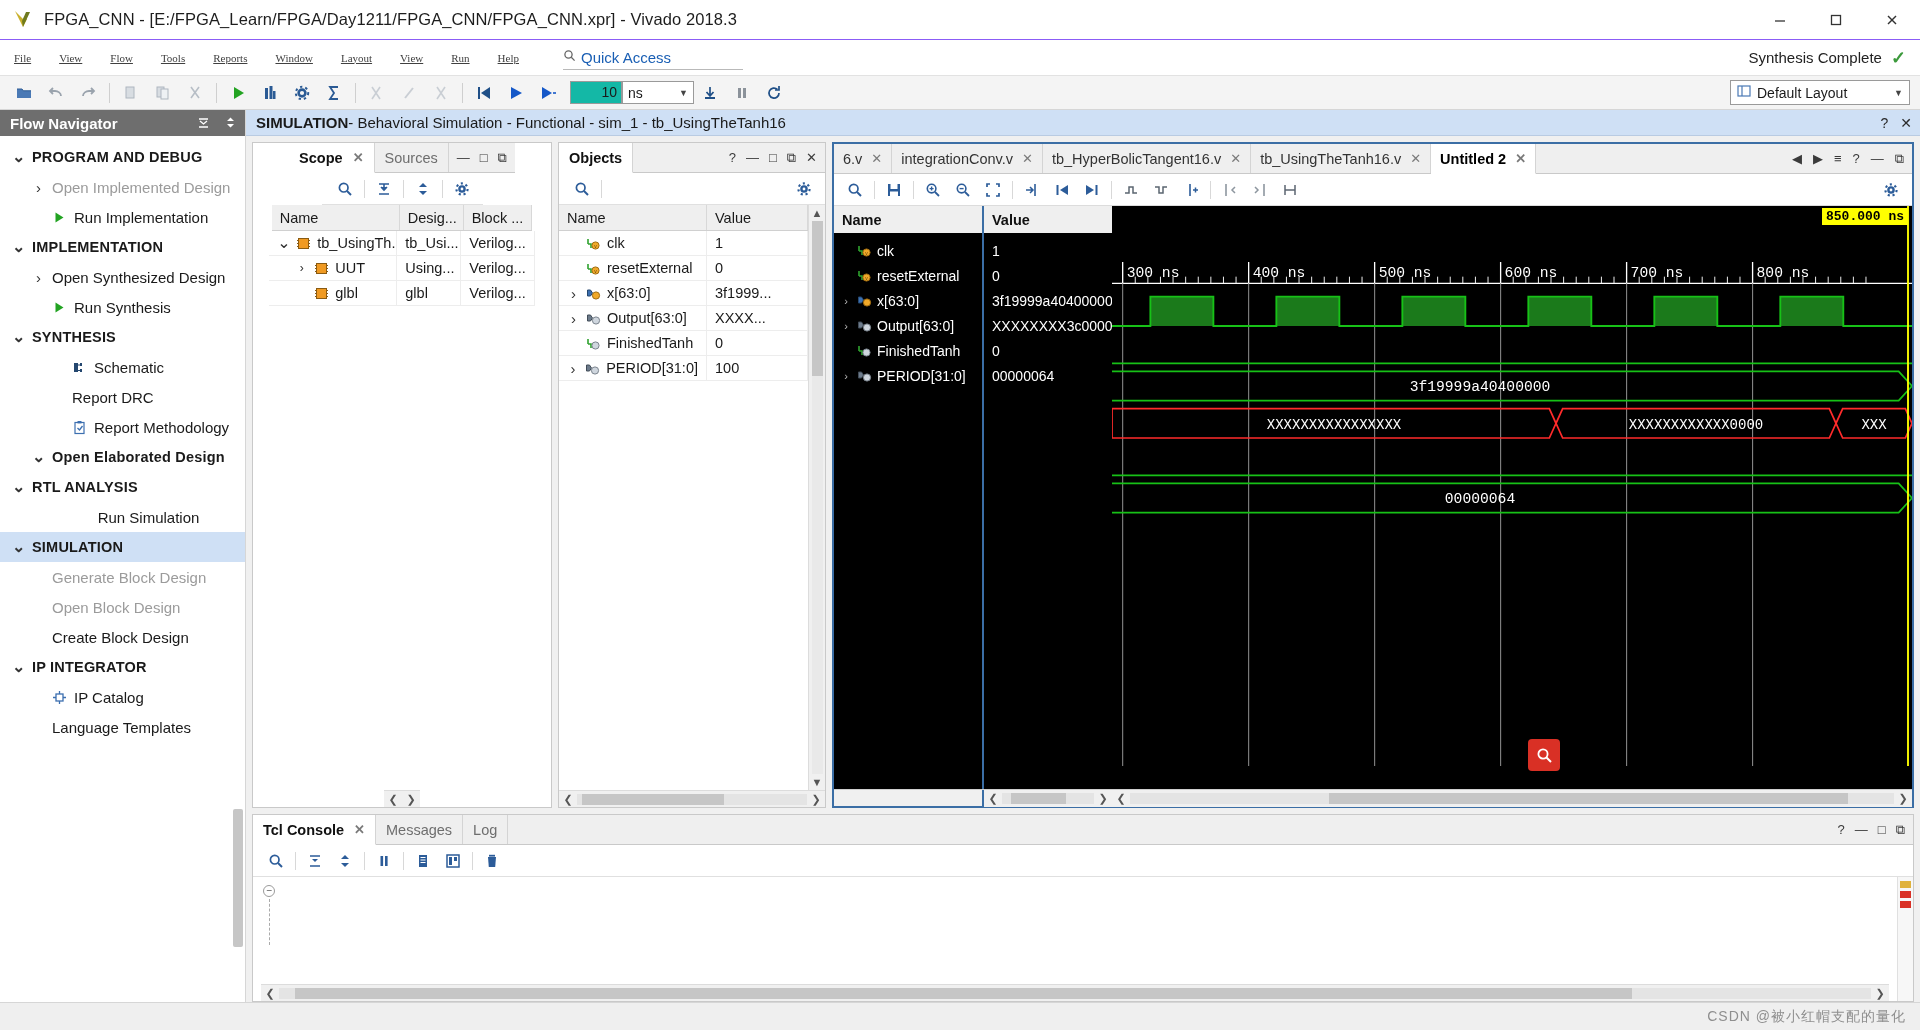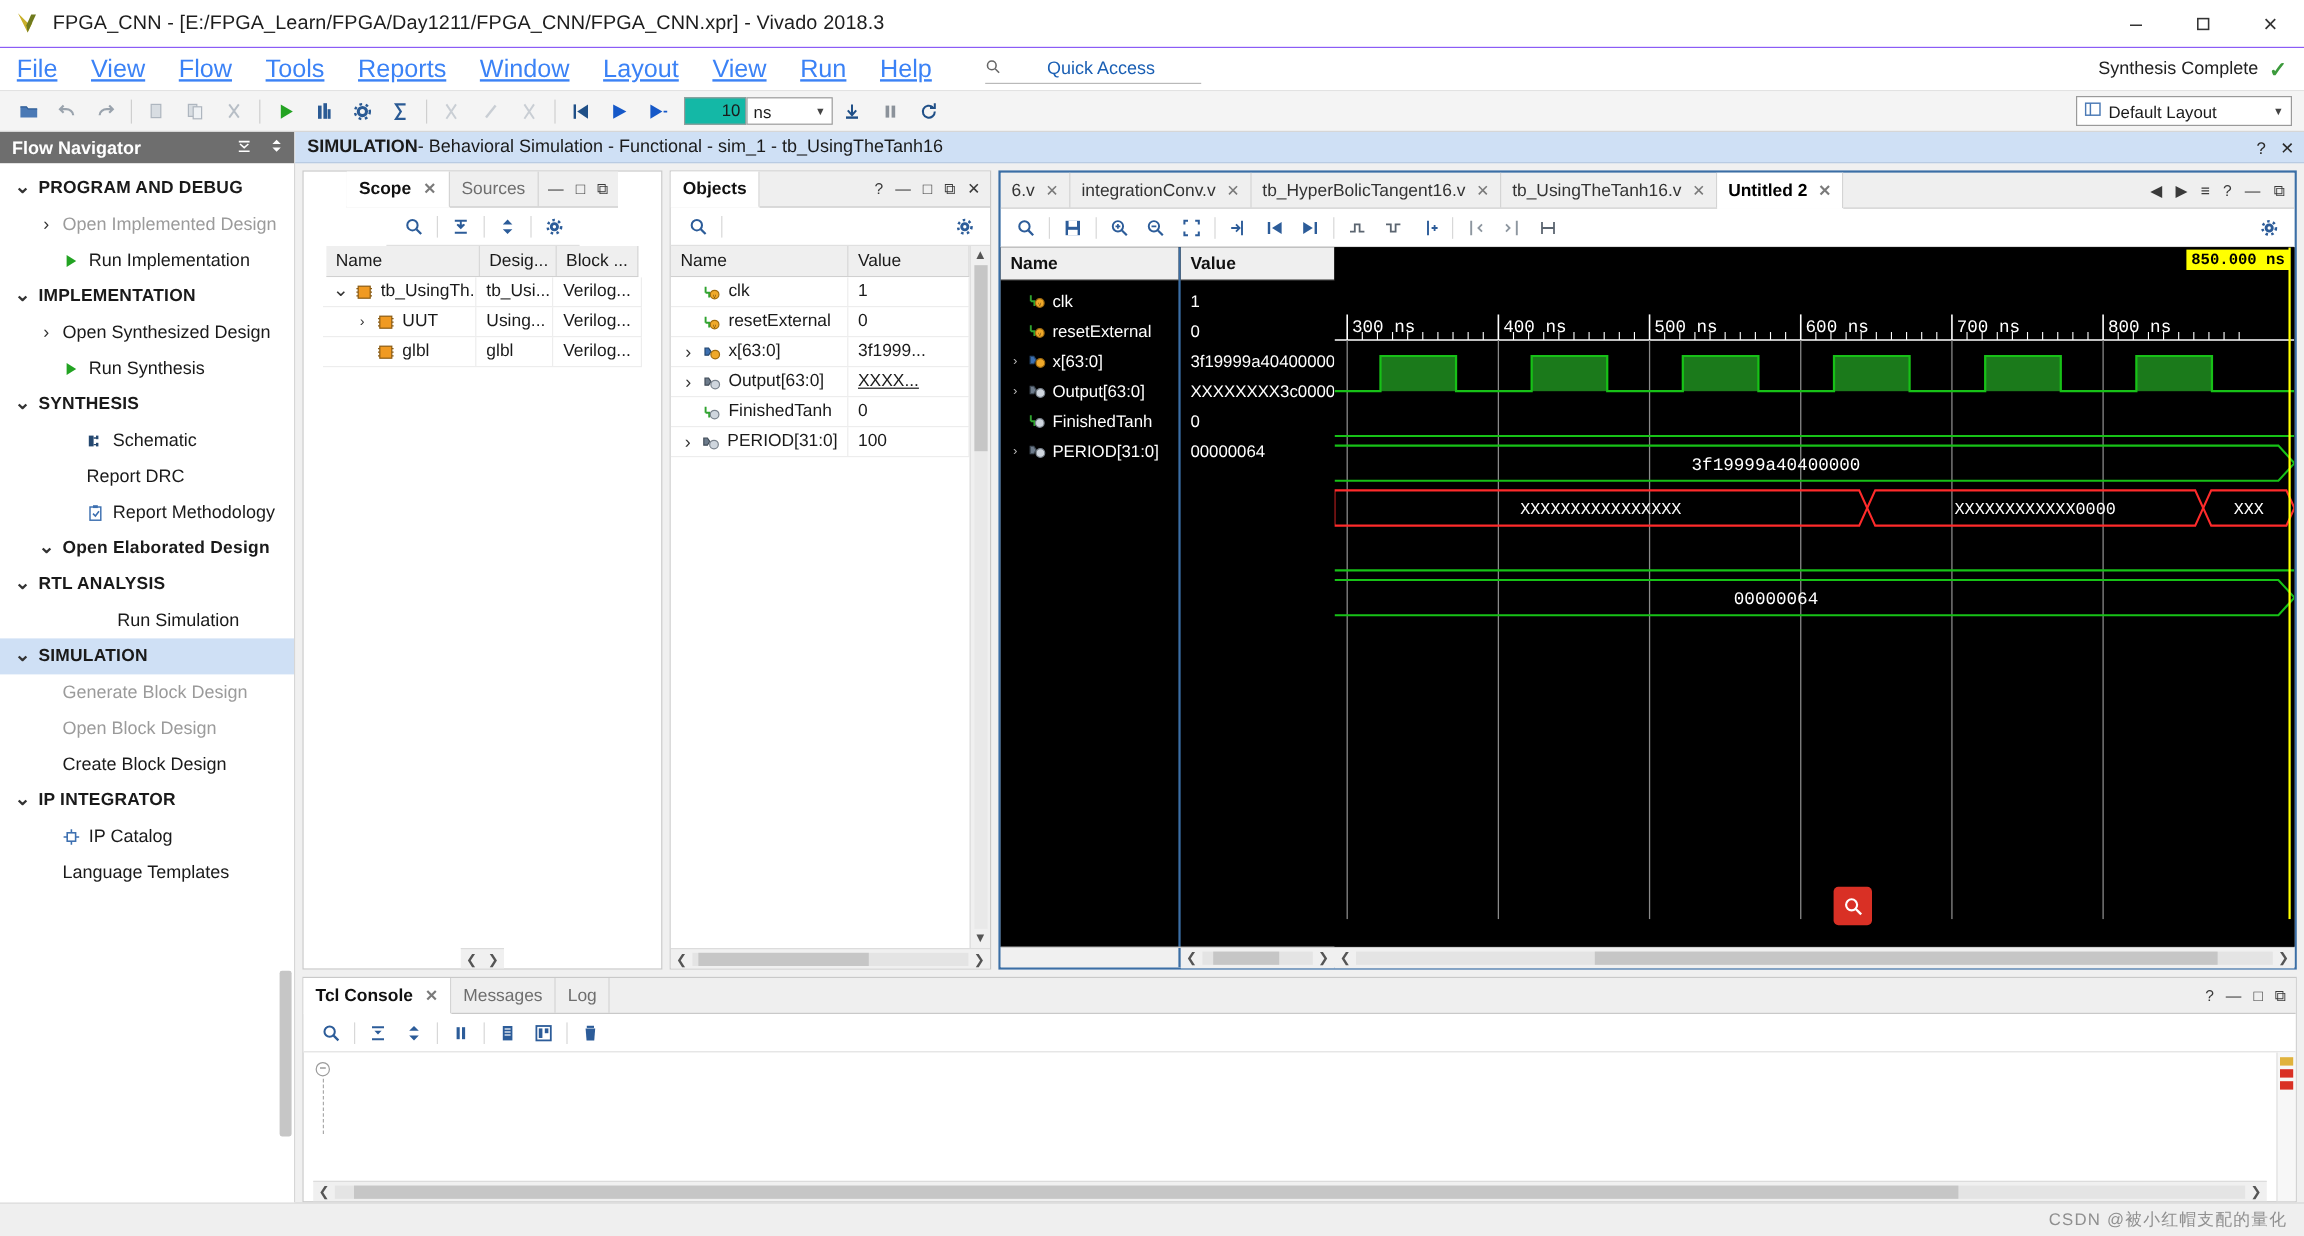--- a/index.html
+++ b/index.html
@@ -17,27 +17,27 @@
   }
   .tb-logo{ width:26px; height:26px; margin:0 8px 0 10px; position:relative;}
   .tb-logo svg{display:block;}
   .tb-title{ font-size:16.5px; color:#1d1d1d; letter-spacing:.1px;}
   .winbtns{ position:absolute; right:0; top:0; height:40px; display:flex;}
   .winbtn{ width:56px; height:40px; display:flex; align-items:center; justify-content:center;
     color:#333;}
   
   .menubar{ height:36px; background:#fff; display:flex; align-items:center;
     border-bottom:1px solid #e2e2e2; position:relative;}
-  .menu-item{ padding:0 14px; height:36px; line-height:36px; font-size:21px; color:#3b82f6;}
+  .menu-item{ padding:0 14px; height:36px; line-height:36px; font-size:11px; color:#404040;font-family:Liberation Serif, serif;}
   .menu-item u{text-decoration:underline;}
   .quick{ display:flex; align-items:center; margin-left:30px; width:180px;
     border-bottom:1px solid #b9b9b9; height:24px;}
   .quick .qi{ color:#767676; font-size:12px; margin-right:5px;}
   .quick input{ border:0; outline:0; font-size:15px; color:#1a5fb4; background:transparent; width:140px;
-    font-family:"Liberation Sans",sans-serif;margin-left:34px;}
+    font-family:"Liberation Sans",sans-serif;}
   .synth-status{ position:absolute; right:14px; display:flex; align-items:center; gap:9px;
     font-size:15px; color:#222;}
   .check{color:#3c9a3c;font-size:18px;font-weight:bold;}
   
   .toolbar{ height:34px; background:#f4f4f4; border-bottom:1px solid #d6d6d6;
     display:flex; align-items:center; padding-left:8px; position:relative;}
   .tbtn{ width:32px; height:30px; display:flex; align-items:center; justify-content:center;}
   .tsep{ width:1px; height:20px; background:#cfcfcf; margin:0 5px;}
   .time-box{ width:52px; height:23px; border:1px solid #9a9a9a; background:#14b8a6; text-align:right;
     padding-right:4px; font-size:14px; line-height:21px; margin-left:6px;}
@@ -650,21 +650,21 @@
                 </div>
                 <div class="trow">
                   <div class="td" style="width: 148px;">
                     <span class="chev" style="font-size: 15px;">›</span>
                     <svg width="15" height="15" viewBox="0 0 15 15" class="ico">
                       <path d="M1.5 4h3l2 3-2 3h-3z" fill="#6d7b8b" stroke="#414c58"></path>
                       <circle cx="10" cy="9.5" r="3.6" fill="#cfd6de" stroke="#7a838d"></circle>
                     </svg>
                     <span>Output[63:0]</span>
                   </div>
-                  <div class="td" style="flex: 1 1 0%; text-decoration: underline;">XXXX...</div>
+                  <div class="td" style="flex: 1 1 0%;">XXXX...</div>
                 </div>
                 <div class="trow">
                   <div class="td" style="width: 148px;">
                     <span class="chev"></span>
                     <svg width="15" height="15" viewBox="0 0 15 15" class="ico">
                       <path d="M2 3v5M2 8h3v4" stroke="#2fa32f" stroke-width="1.6" fill="none"></path>
                       <circle cx="9.5" cy="9.5" r="3.6" fill="#cfd6de" stroke="#7a838d"></circle>
                     </svg>
                     <span>FinishedTanh</span>
                   </div>

